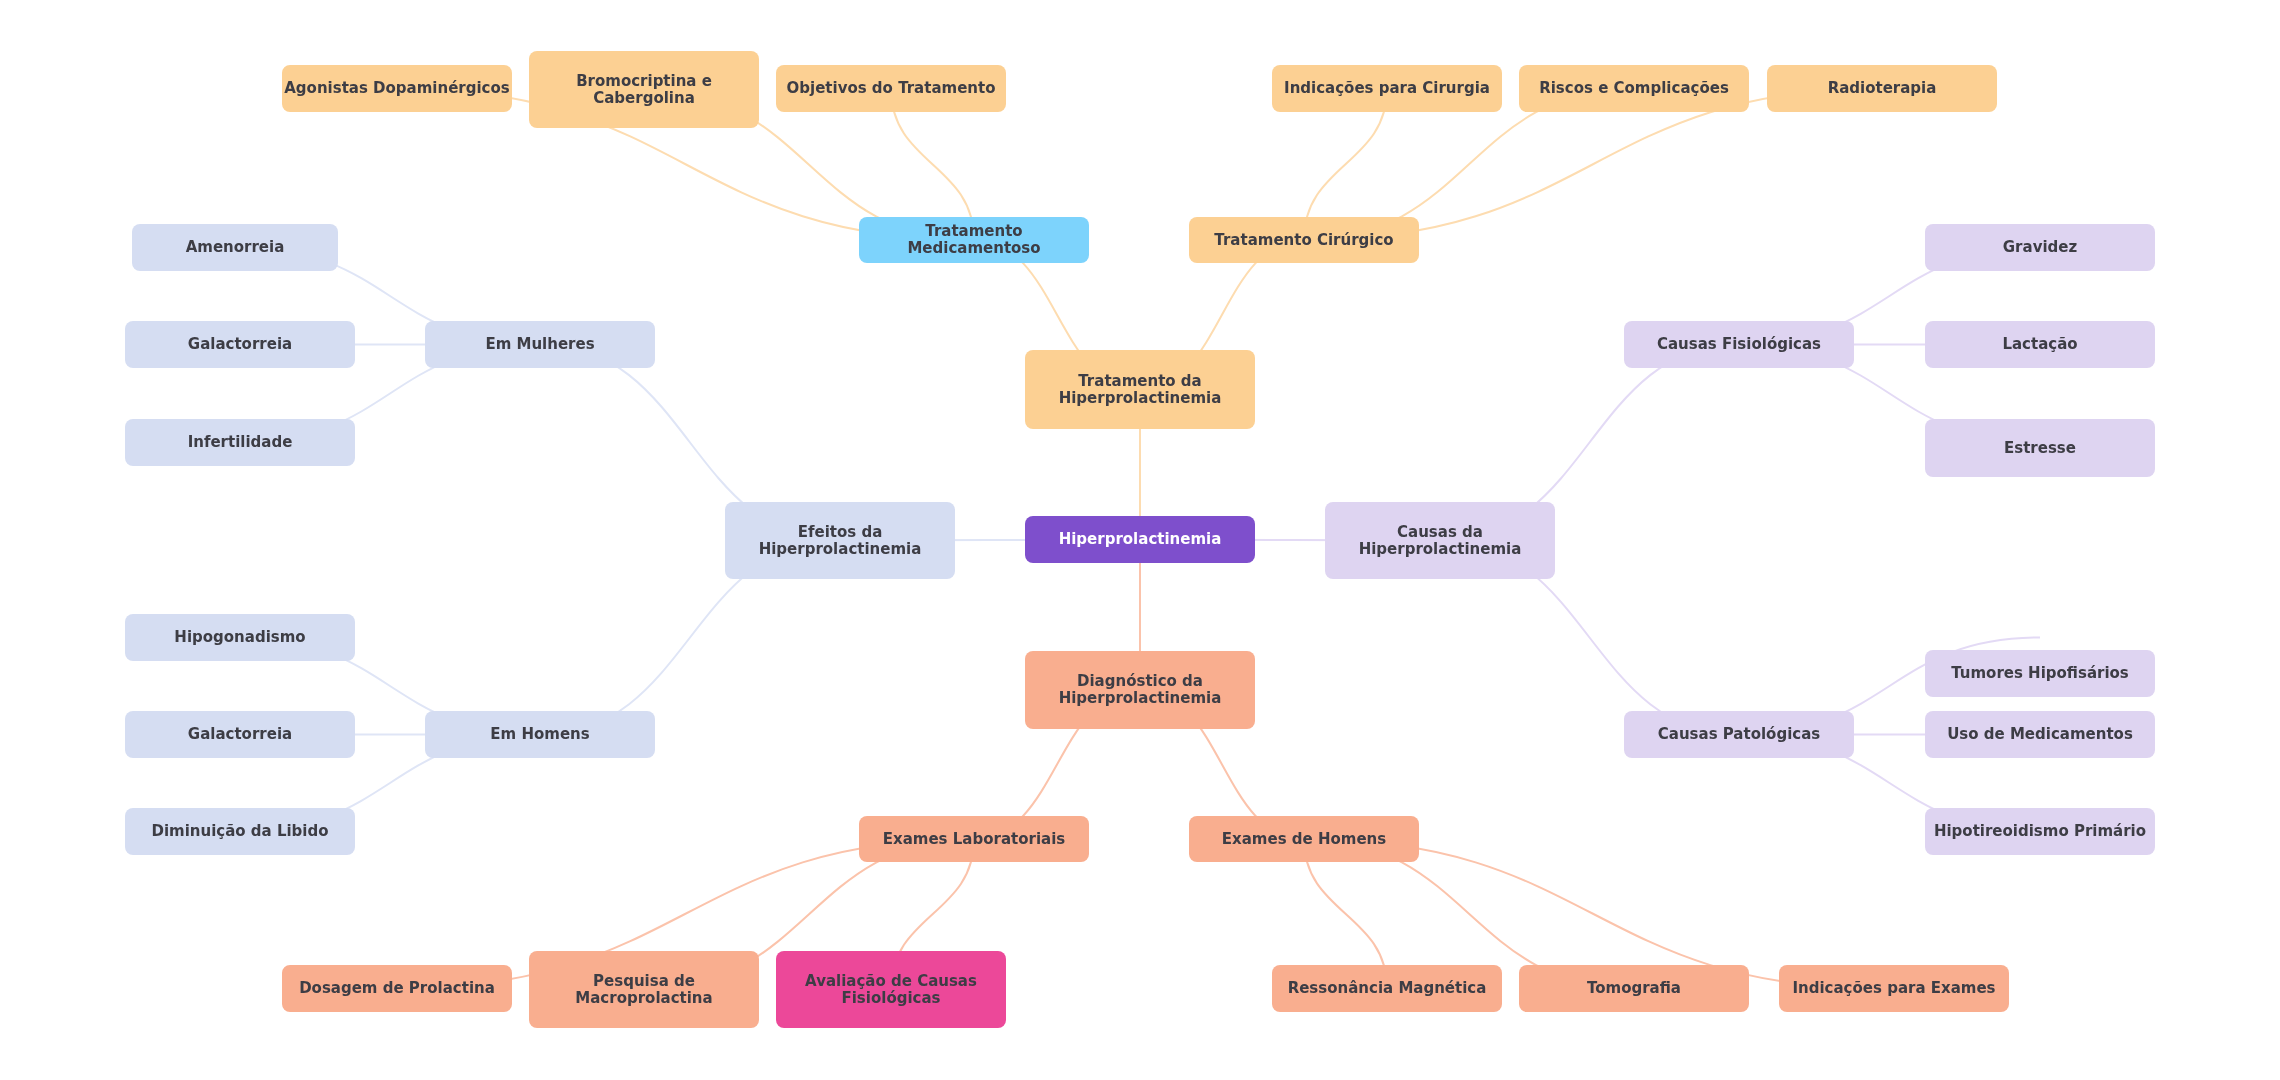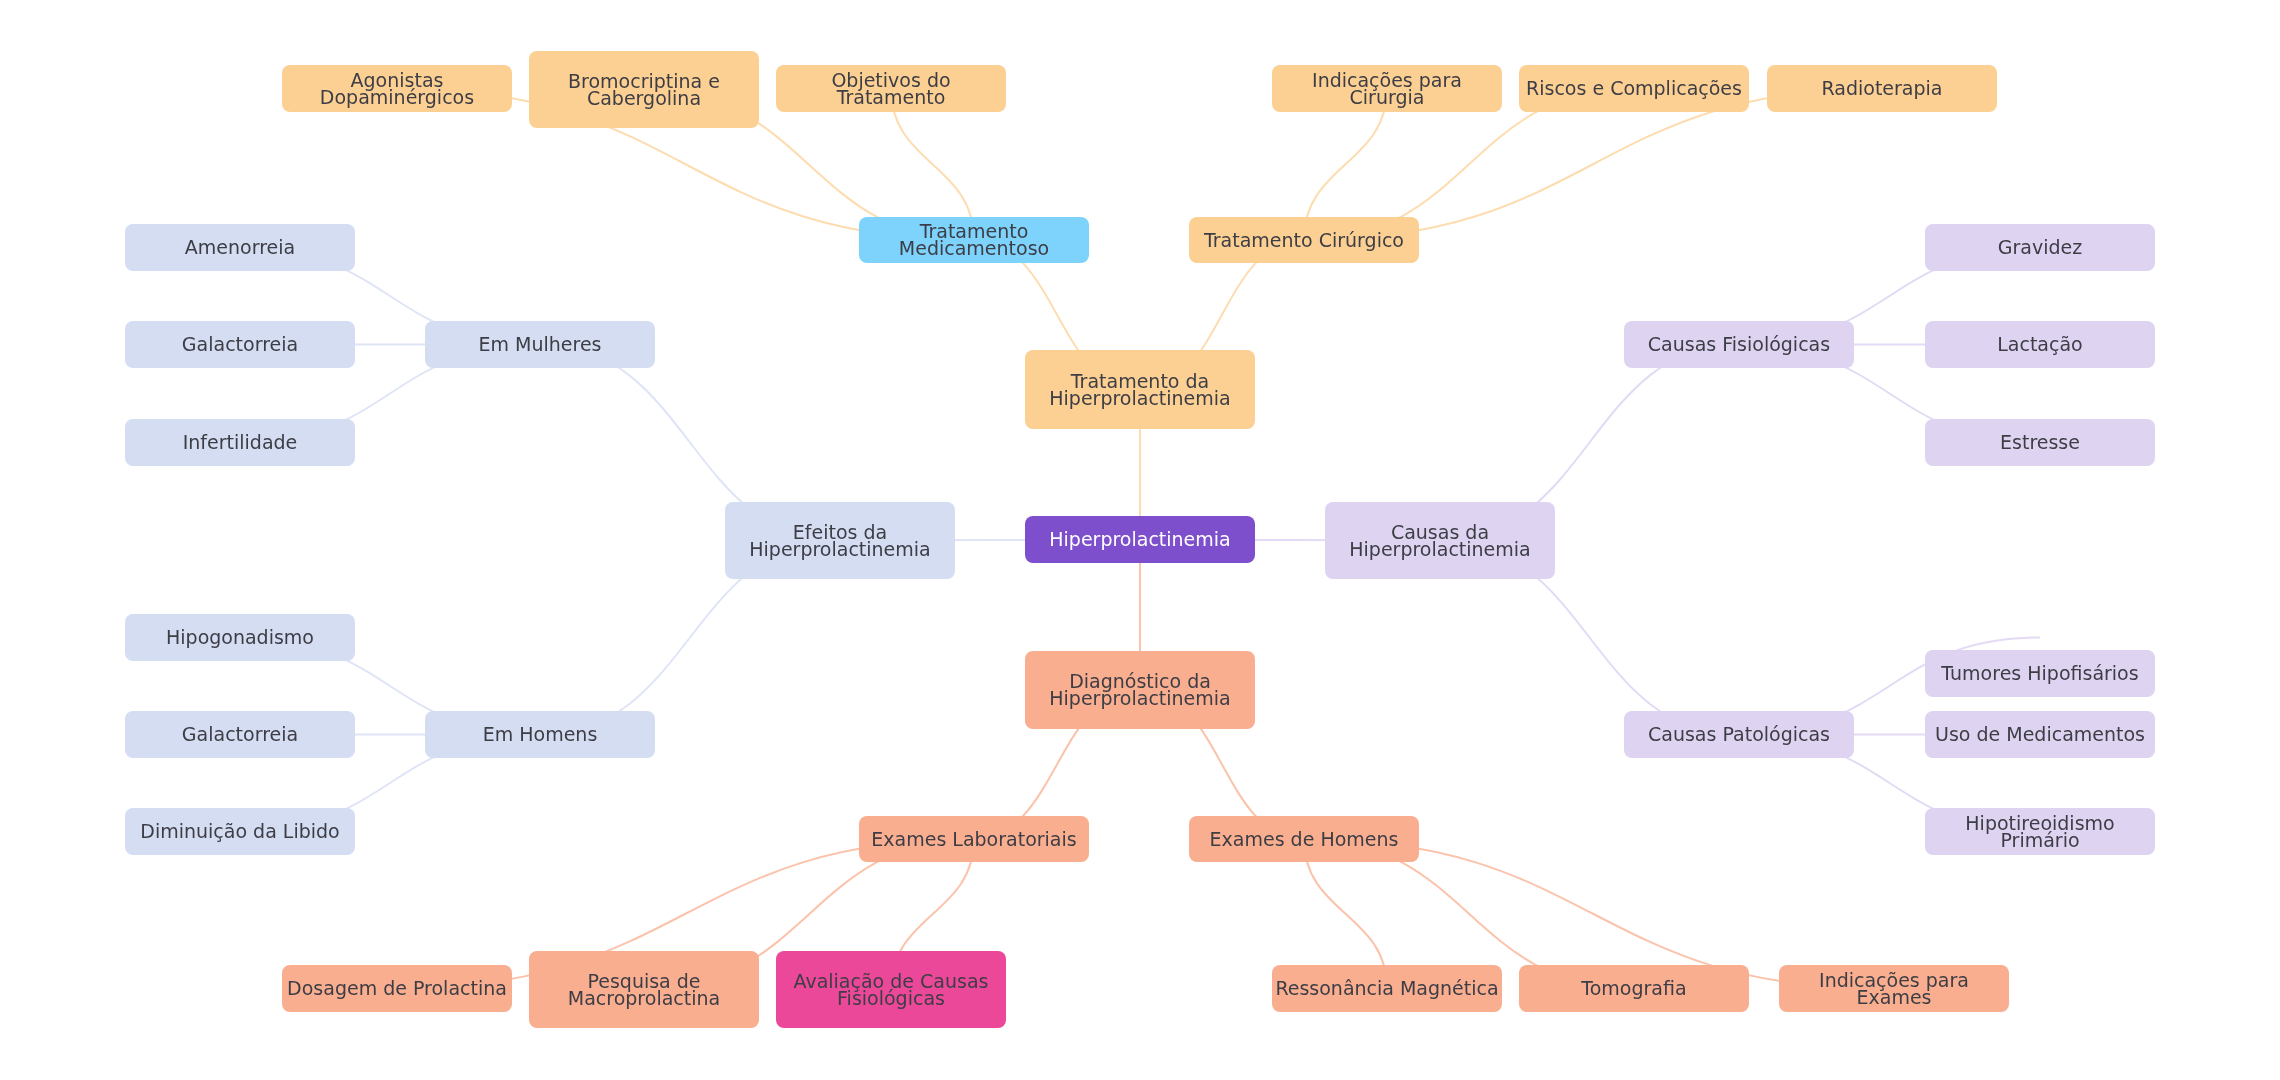--- a/index.html
+++ b/index.html
@@ -1,21 +1,21 @@
 <!DOCTYPE html>
 <html><head>
 <meta charset="utf-8">
 <style>
   html, body { margin:0; padding:0; background:#ffffff; }
   body { width:2280px; height:1080px; position:relative; overflow:hidden;
          font-family:"DejaVu Sans", sans-serif; }
   #edges { position:absolute; left:0; top:0; width:2280px; height:1080px; }
   .node { position:absolute; box-sizing:border-box; border-radius:8px;
           display:flex; align-items:center; justify-content:center; text-align:center;
-          font-weight:normal; font-size:19px; line-height:17px; color:#3d3d45;
+          font-weight:bold; font-size:15px; line-height:17px; color:#3d3d45;
           padding:0 1px; cursor:pointer; }
   .node span { white-space:pre-line; }
   .root { color:#ffffff; }
 </style>
 </head>
 <body>
 
 <svg id="edges">
     <path d="M1140,539.5 C1140,464.5 1140,464.5 1140,389.5" fill="none" stroke="#fddcb0" stroke-width="2"></path>
     <path d="M1140,389.5 C1057,389.5 1057,240 974,240" fill="none" stroke="#fddcb0" stroke-width="2"></path>
@@ -117,21 +117,21 @@
     <div class="node" style="left: 1767px; top: 965px; width: 230px; height: 47px; background: rgb(249, 174, 143); margin-left: 12px;">
       <span>Indicações para Exames</span>
     </div>
     <div class="node" style="left: 725px; top: 502px; width: 230px; height: 77px; background: rgb(213, 221, 242);">
       <span>Efeitos da
 Hiperprolactinemia</span>
     </div>
     <div class="node" style="left: 425px; top: 321px; width: 230px; height: 47px; background: rgb(213, 221, 242);">
       <span>Em Mulheres</span>
     </div>
-    <div class="node" style="left: 125px; top: 224px; width: 230px; height: 47px; background: rgb(213, 221, 242);">
+    <div class="node" style="left: 132px; top: 224px; width: 206px; height: 47px; background: rgb(213, 221, 242);">
       <span>Amenorreia</span>
     </div>
     <div class="node" style="left: 125px; top: 321px; width: 230px; height: 47px; background: rgb(213, 221, 242);">
       <span>Galactorreia</span>
     </div>
     <div class="node" style="left: 125px; top: 419px; width: 230px; height: 47px; background: rgb(213, 221, 242);">
       <span>Infertilidade</span>
     </div>
     <div class="node" style="left: 425px; top: 711px; width: 230px; height: 47px; background: rgb(213, 221, 242);">
       <span>Em Homens</span>
@@ -151,21 +151,21 @@
     </div>
     <div class="node" style="left: 1624px; top: 321px; width: 230px; height: 47px; background: rgb(222, 212, 241); justify-content: center;">
       <span>Causas Fisiológicas</span>
     </div>
     <div class="node" style="left: 1925px; top: 224px; width: 230px; height: 47px; background: rgb(222, 212, 241);">
       <span>Gravidez</span>
     </div>
     <div class="node" style="left: 1925px; top: 321px; width: 230px; height: 47px; background: rgb(222, 212, 241);">
       <span>Lactação</span>
     </div>
-    <div class="node" style="left: 1925px; top: 419px; width: 230px; height: 47px; background: rgb(222, 212, 241);">
+    <div class="node" style="left: 1925px; top: 419px; width: 230px; height: 58px; background: rgb(222, 212, 241);">
       <span>Estresse</span>
     </div>
     <div class="node" style="left: 1624px; top: 711px; width: 230px; height: 47px; background: rgb(222, 212, 241);">
       <span>Causas Patológicas</span>
     </div>
     <div class="node" style="left: 1925px; top: 614px; width: 230px; height: 47px; background: rgb(222, 212, 241); margin-top: 36px;">
       <span>Tumores Hipofisários</span>
     </div>
     <div class="node" style="left: 1925px; top: 711px; width: 230px; height: 47px; background: rgb(222, 212, 241);">
       <span>Uso de Medicamentos</span>

